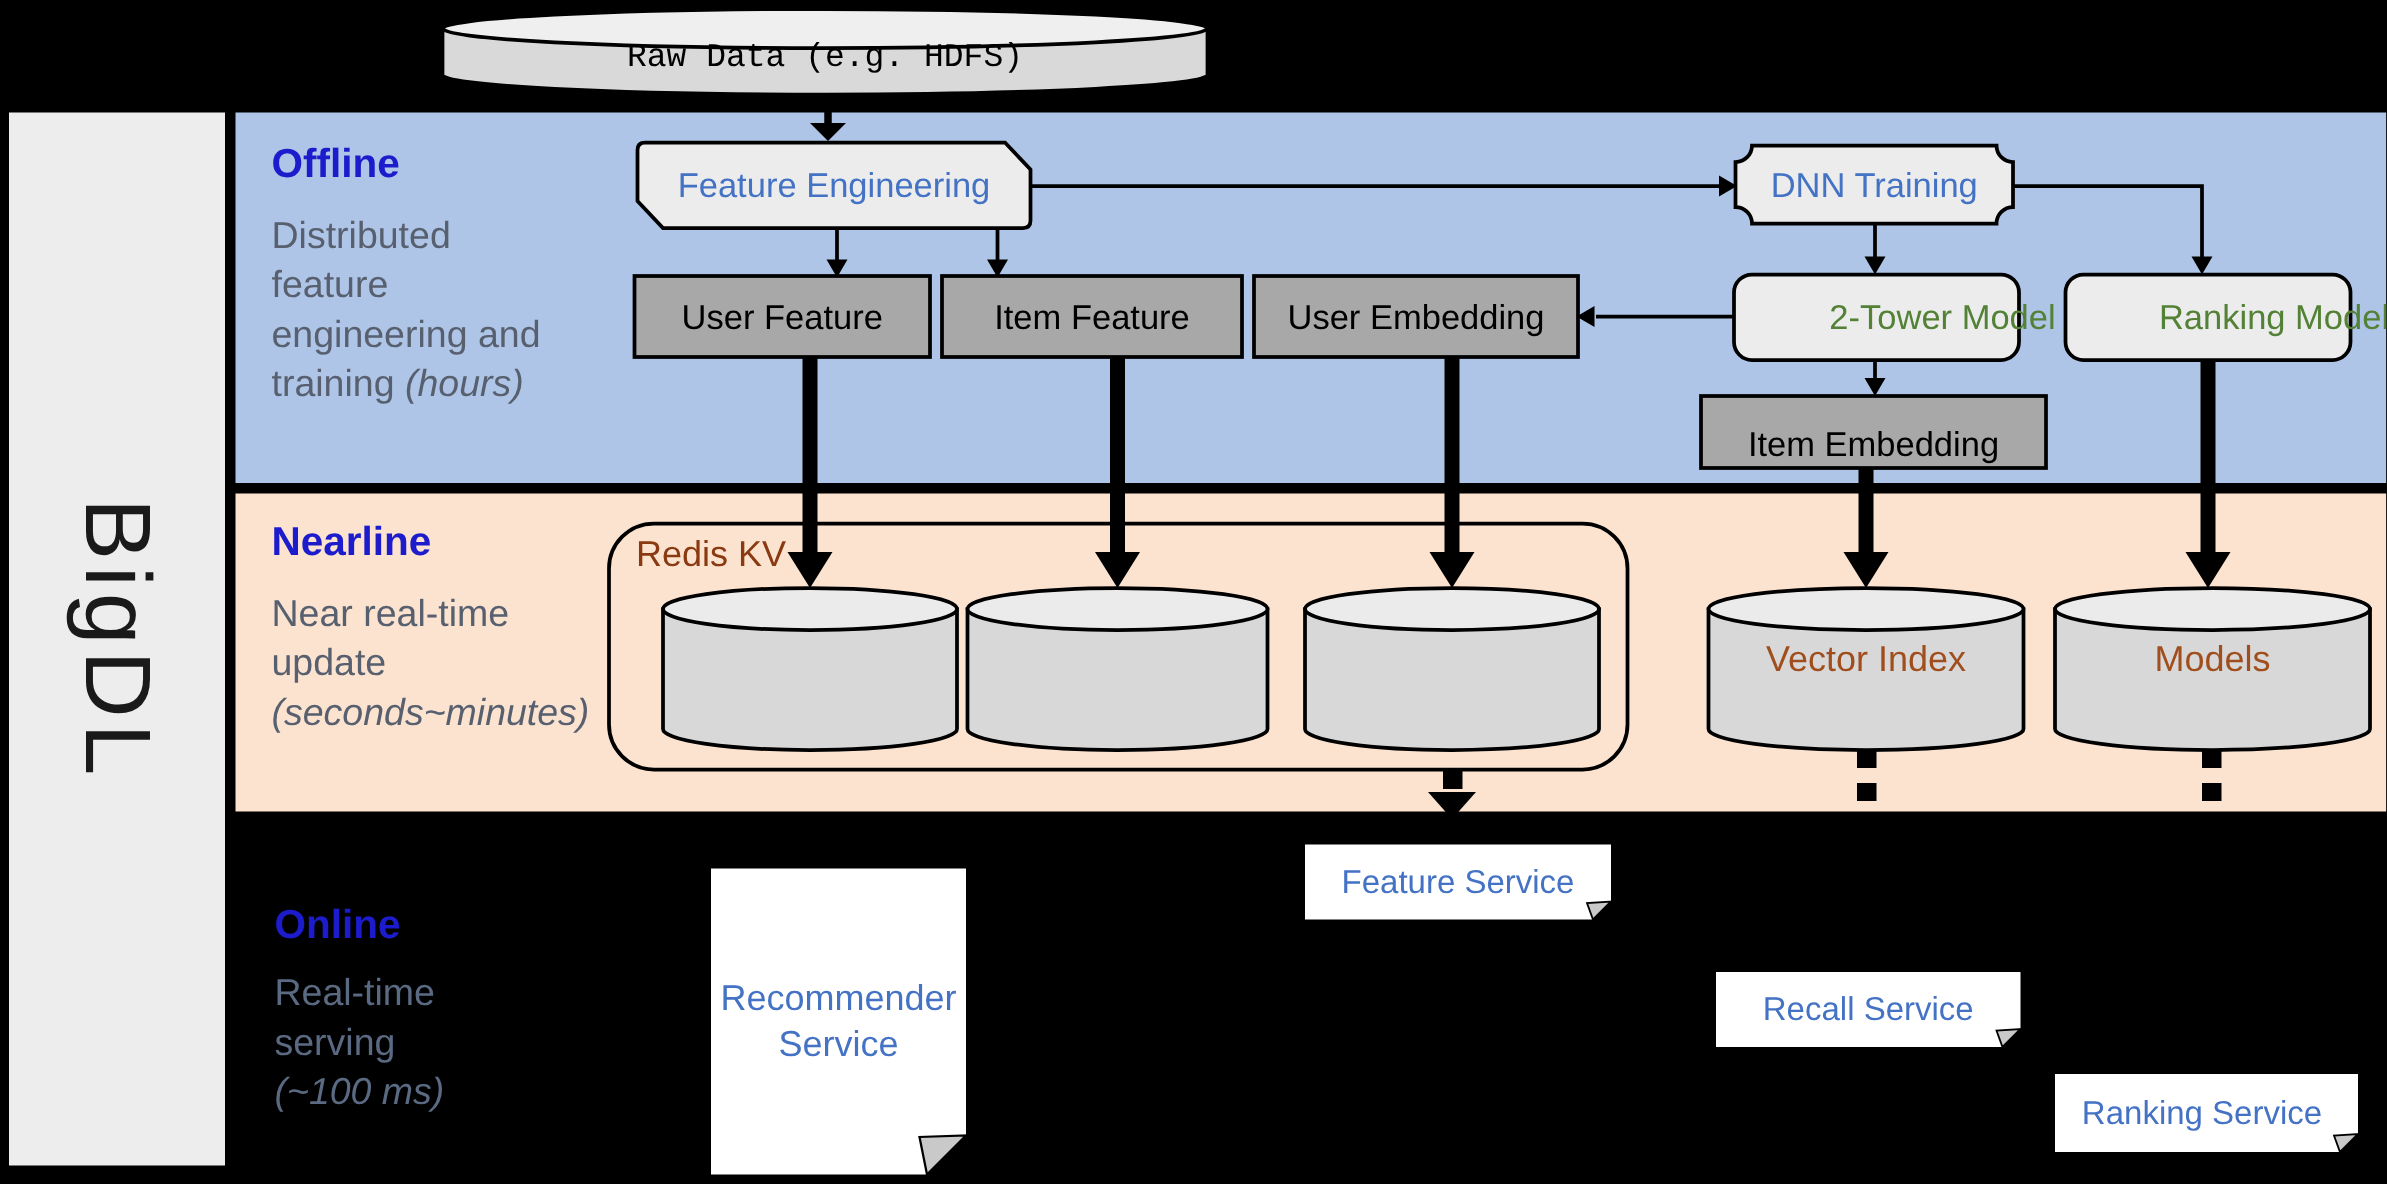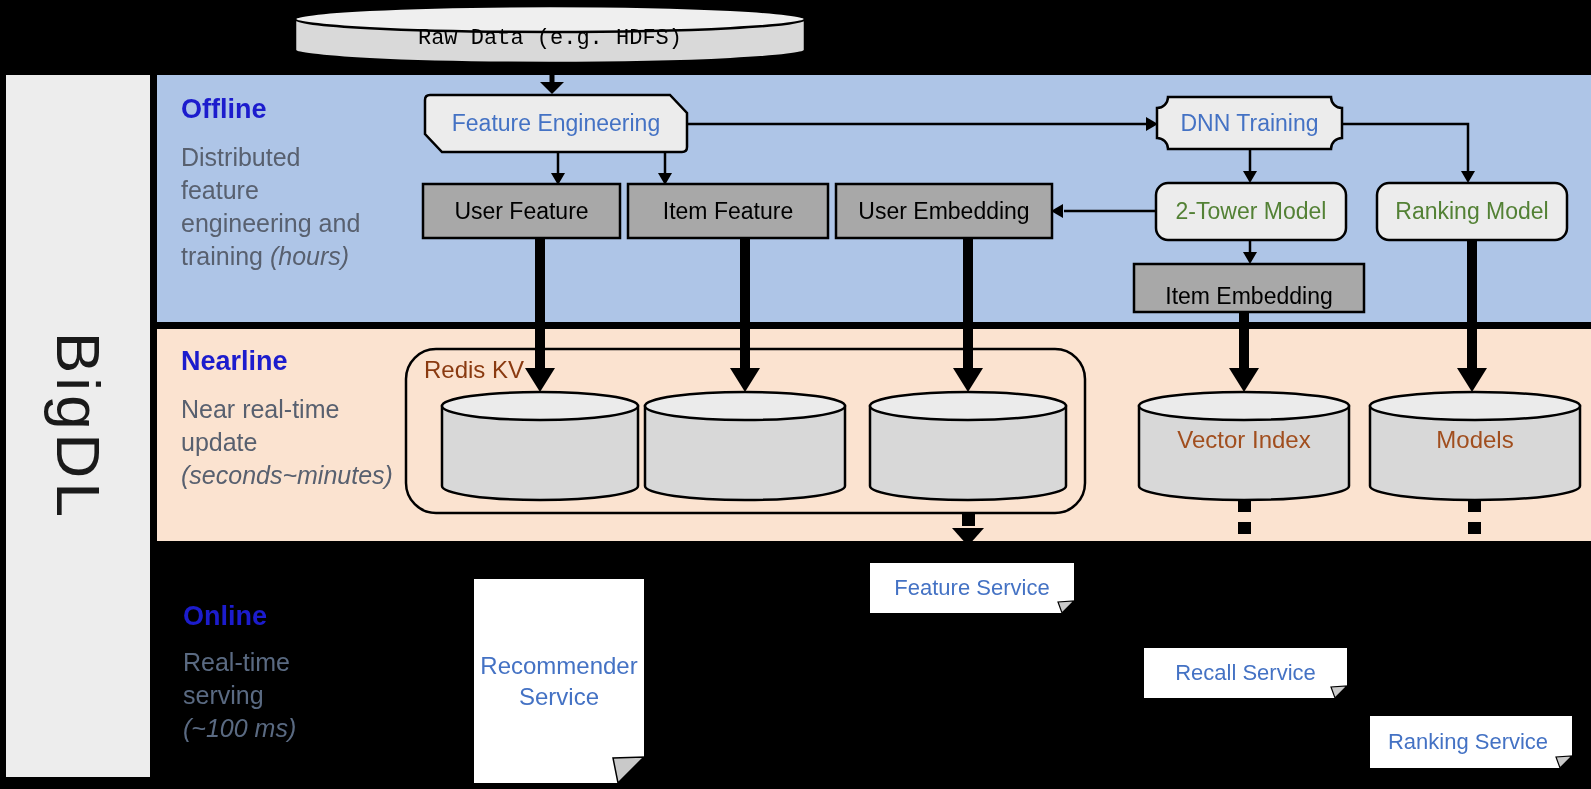--- a/index.html
+++ b/index.html
@@ -13,21 +13,21 @@
            display:flex;align-items:center;justify-content:center;}
   .brand{writing-mode:vertical-rl;font-size:62px;color:#1a1a1a;letter-spacing:4px;}
   svg.layer{position:absolute;left:0;top:0;}
   .lbl{position:absolute;display:flex;align-items:center;justify-content:center;
        text-align:center;line-height:1.15;}
   .sec-title{position:absolute;font-size:27px;font-weight:600;color:#1c1ccd;}
   .sec-desc{position:absolute;font-size:25px;color:#58606f;line-height:33px;}
   .sec-desc.online{color:#5a6a82;}
   .node{font-size:23px;color:#000;}
   .blue-node{font-size:23px;color:#4472c4;}
-  .green-node{font-size:23px;color:#538135;}
+  .green-node{font-size:23px;color:#538135;margin-left:44px;}
   .store-lbl{font-size:24px;color:#a14e1e;}
   .redis-lbl{position:absolute;font-size:24px;color:#8a3a10;font-weight:500;}
   .svc{font-size:22px;color:#4472c4;}
   .doc-lbl{font-size:24px;color:#4472c4;line-height:1.3;}
   .raw-lbl{font-size:22px;color:#000;font-family:Liberation Mono, monospace;}
   em{font-style:italic;}
 </style>
 </head>
 <body>
 

